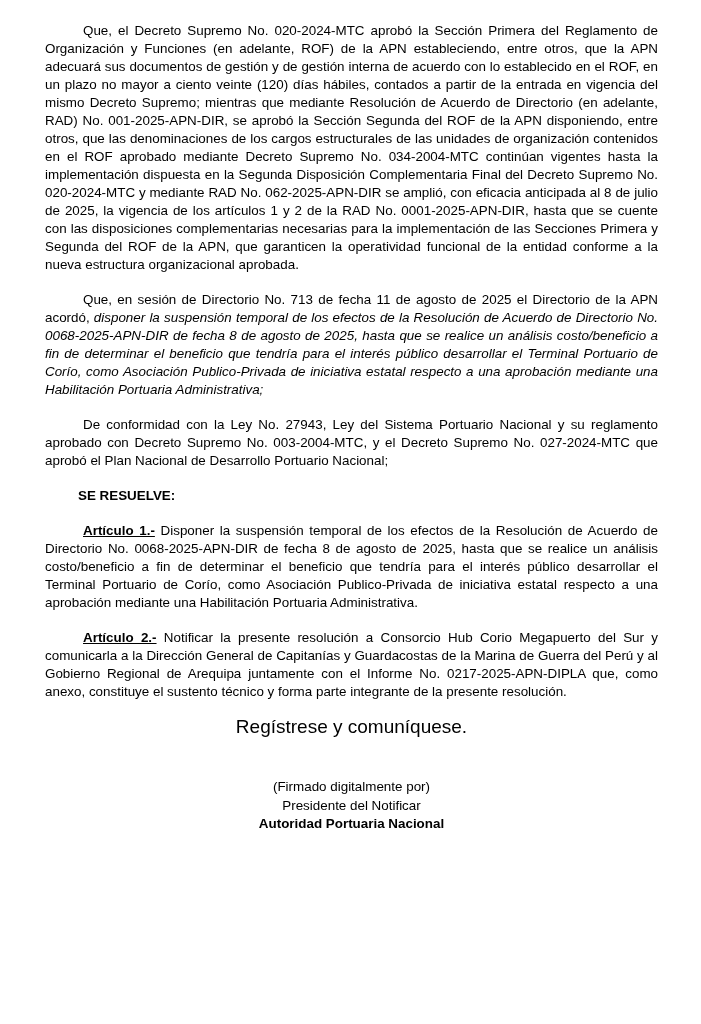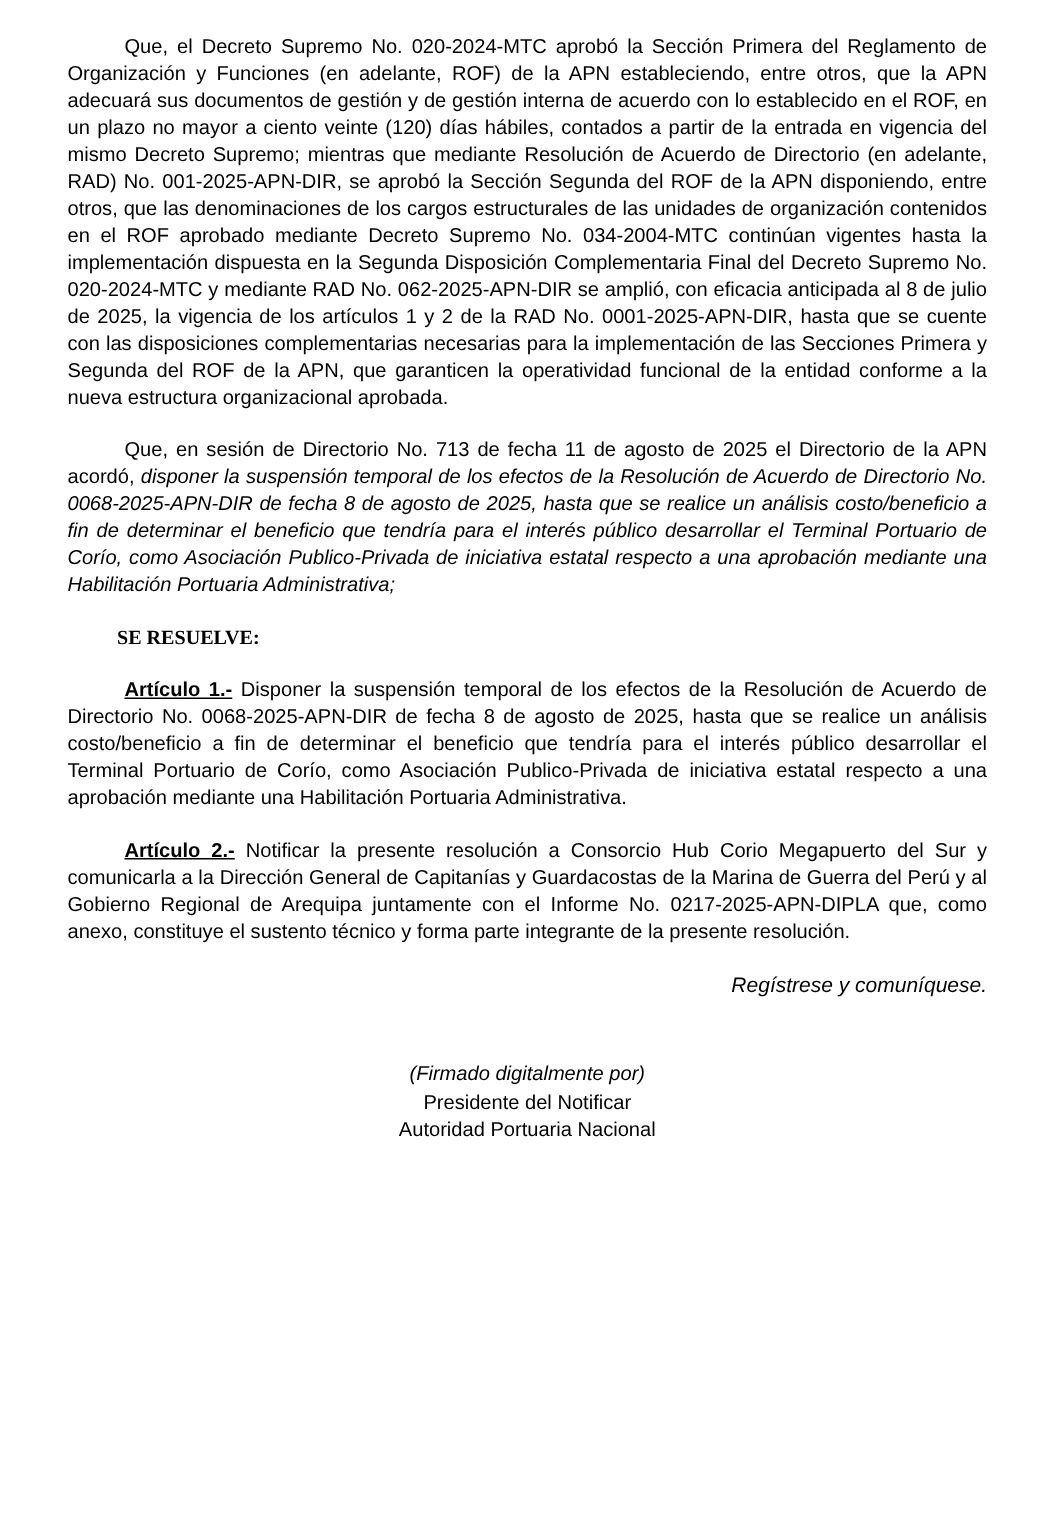--- a/index.html
+++ b/index.html
@@ -39,53 +39,52 @@
   .ital { font-style: italic; }
   .bold { font-weight: bold; text-decoration: underline; }
 
   .heading {
     margin: 0 0 17px 0;
     font-size: 13.4px;
     line-height: 18px;
     font-weight: bold;
     text-indent: 33px;
     text-align: left;
-    font-family: Liberation Serif, serif;
   }
 
   .closing {
     margin: 0 0 0 0;
-    font-size: 14px;
+    font-size: 19px;
     line-height: 18px;
-    text-align: right;
-    font-style: italic;
+    text-align: center;
   }
 
   .sign-block {
     margin-top: 42px;
     text-align: center;
     font-size: 13.4px;
     line-height: 18.5px;
   }
-  .sign-block .l1 { font-style: italic; }
+  .sign-block .l1 { }
   .sign-block .l2 { font-weight: bold; }
   .sign-block .l3 { font-weight: normal; }
-  .sign-block .l4 { font-weight: normal; }
+  .sign-block .l4 { font-weight: bold; }
 </style>
 </head>
 <body>
 
 <div class="page">
   <div class="doc-body">
 
     <p class="para"><span>Que, el Decreto Supremo No. 020-2024-MTC aprobó la Sección Primera del Reglamento de Organización y Funciones (en adelante, ROF) de la APN estableciendo, entre otros, que la APN adecuará sus documentos de gestión y de gestión interna de acuerdo con lo establecido en el ROF, en un plazo no mayor a ciento veinte (120) días hábiles, contados a partir de la entrada en vigencia del mismo Decreto Supremo; mientras que mediante Resolución de Acuerdo de Directorio (en adelante, RAD) No. 001-2025-APN-DIR, se aprobó la Sección Segunda del ROF de la APN disponiendo, entre otros, que las denominaciones de los cargos estructurales de las unidades de organización contenidos en el ROF aprobado mediante Decreto Supremo No. 034-2004-MTC continúan vigentes hasta la implementación dispuesta en la Segunda Disposición Complementaria Final del Decreto Supremo No. 020-2024-MTC y mediante RAD No. 062-2025-APN-DIR se amplió, con eficacia anticipada al 8 de julio de 2025, la vigencia de los artículos 1 y 2 de la RAD No. 0001-2025-APN-DIR, hasta que se cuente con las disposiciones complementarias necesarias para la implementación de las Secciones Primera y Segunda del ROF de la APN, que garanticen la operatividad funcional de la entidad conforme a la nueva estructura organizacional aprobada.</span></p>
 
     <p class="para"><span>Que, en sesión de Directorio No. 713 de fecha 11 de agosto de 2025 el Directorio de la APN acordó, </span><span class="ital">disponer la suspensión temporal de los efectos de la Resolución de Acuerdo de Directorio No. 0068-2025-APN-DIR de fecha 8 de agosto de 2025, hasta que se realice un análisis costo/beneficio a fin de determinar el beneficio que tendría para el interés público desarrollar el Terminal Portuario de Corío, como Asociación Publico-Privada de iniciativa estatal respecto a una aprobación mediante una Habilitación Portuaria Administrativa;</span></p>
 
 
+    <p class="para"><span>De conformidad con la Ley No. 27943, Ley del Sistema Portuario Nacional y su reglamento aprobado con Decreto Supremo No. 003-2004-MTC, y el Decreto Supremo No. 027-2024-MTC que aprobó el Plan Nacional de Desarrollo Portuario Nacional;</span></p>
 
     <p class="heading">SE RESUELVE:</p>
 
     <p class="para"><span class="bold">Artículo 1.-</span><span> Disponer la suspensión temporal de los efectos de la Resolución de Acuerdo de Directorio No. 0068-2025-APN-DIR de fecha 8 de agosto de 2025, hasta que se realice un análisis costo/beneficio a fin de determinar el beneficio que tendría para el interés público desarrollar el Terminal Portuario de Corío, como Asociación Publico-Privada de iniciativa estatal respecto a una aprobación mediante una Habilitación Portuaria Administrativa.</span></p>
 
     <p class="para"><span class="bold">Artículo 2.-</span><span> Notificar la presente resolución a Consorcio Hub Corio Megapuerto del Sur y comunicarla a la Dirección General de Capitanías y Guardacostas de la Marina de Guerra del Perú y al Gobierno Regional de Arequipa juntamente con el Informe No. 0217-2025-APN-DIPLA que, como anexo, constituye el sustento técnico y forma parte integrante de la presente resolución.</span></p>
 
 
     <p class="closing">Regístrese y comuníquese.</p>
 

